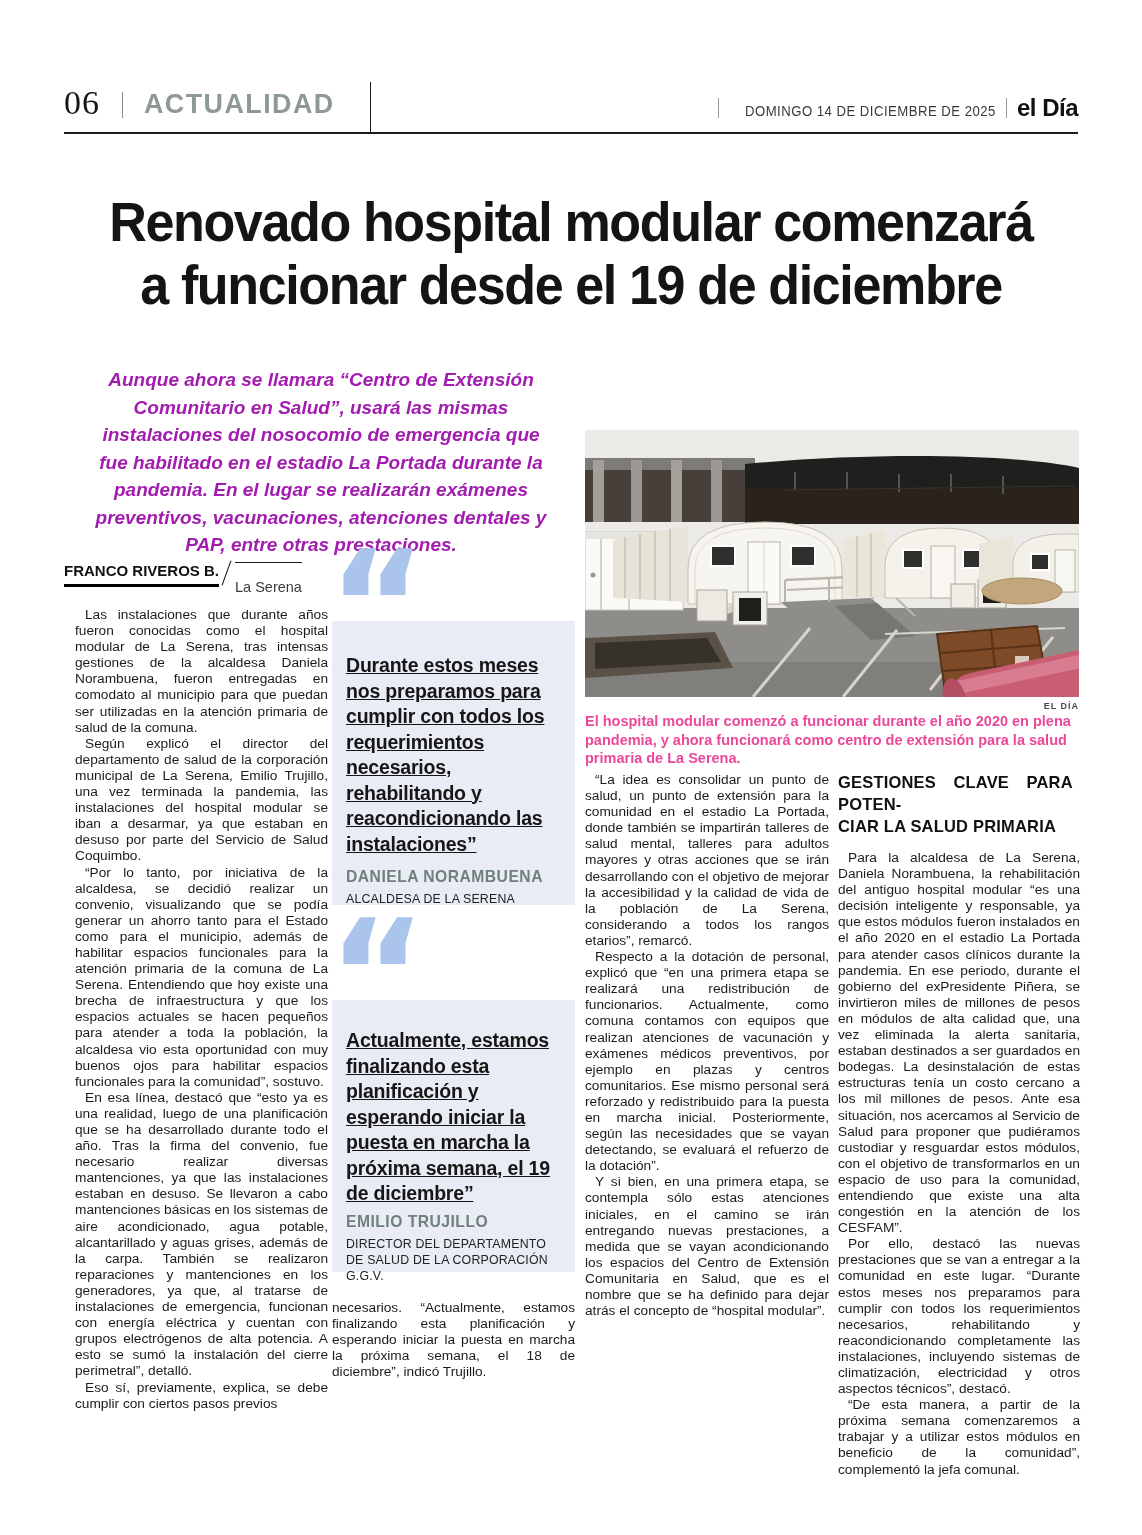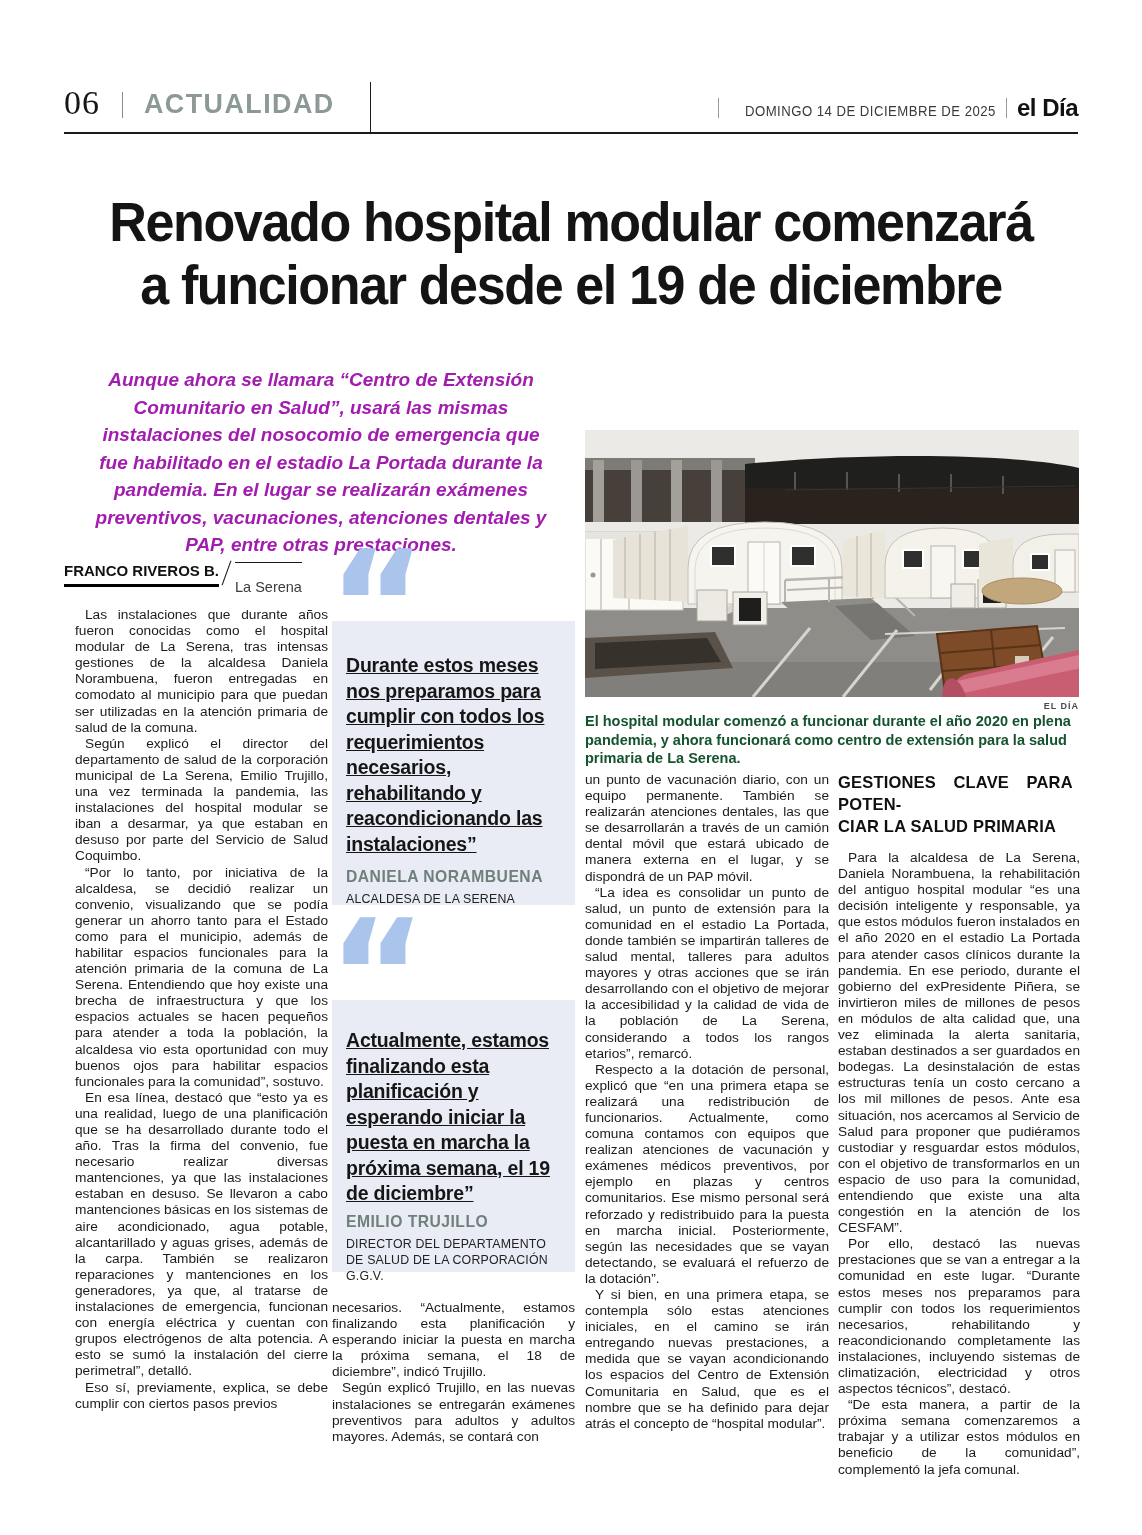--- a/index.html
+++ b/index.html
@@ -70,21 +70,21 @@
   .quote-role{position:absolute;left:14px;right:10px;font-size:13px;line-height:16px;
               color:#222;letter-spacing:0.2px;transform:scaleX(0.95);transform-origin:left;}
   .qr1{top:270px;}
   .qr2{top:236px;}
 
   
   .photo{position:absolute;left:585px;top:430px;width:494px;height:267px;overflow:hidden;}
   .photo-credit{position:absolute;right:63px;top:701px;font-size:9px;font-weight:700;
                 color:#4a4a4a;letter-spacing:1px;}
   .caption{position:absolute;left:585px;top:712px;width:494px;font-weight:700;
-           font-size:14.5px;line-height:18.5px;color:#14532d;}
+           font-size:14.5px;line-height:18.5px;color:#ec4899;}
 </style>
 </head>
 <body>
 
 <div class="page">
 
   <div class="masthead">
     <div class="page-number">06</div>
     <div class="mh-bar1"></div>
     <div class="section-label">ACTUALIDAD</div>
@@ -248,25 +248,23 @@
 
   <div class="quote-glyph qg2">“</div>
   <div class="quote-box qbox2">
     <div class="quote-text qt2">Actualmente, estamos finalizando esta planificación y esperando iniciar la puesta en marcha la próxima semana, el 19 de diciembre”</div>
     <div class="quote-name qn2">EMILIO TRUJILLO</div>
     <div class="quote-role qr2">DIRECTOR DEL DEPARTAMENTO DE SALUD DE LA CORPORACIÓN G.G.V.</div>
   </div>
 
   <div class="bodycol col2end">
     <p class="noindent">necesarios. “Actualmente, estamos finalizando esta planificación y esperando iniciar la puesta en marcha la próxima semana, el 18 de diciembre”, indicó Trujillo.</p>
-    <p>Según explicó Trujillo, en las nuevas instalaciones se entregarán exámenes preventivos para adultos y adultos mayores. Además, se contará con</p>
   </div>
 
   <div class="bodycol col3">
-    <p class="noindent">un punto de vacunación diario, con un equipo permanente. También se realizarán atenciones dentales, las que se desarrollarán a través de un camión dental móvil que estará ubicado de manera externa en el lugar, y se dispondrá de un PAP móvil.</p>
     <p>“La idea es consolidar un punto de salud, un punto de extensión para la comunidad en el estadio La Portada, donde también se impartirán talleres de salud mental, talleres para adultos mayores y otras acciones que se irán desarrollando con el objetivo de mejorar la accesibilidad y la calidad de vida de la población de La Serena, considerando a todos los rangos etarios”, remarcó.</p>
     <p>Respecto a la dotación de personal, explicó que “en una primera etapa se realizará una redistribución de funcionarios. Actualmente, como comuna contamos con equipos que realizan atenciones de vacunación y exámenes médicos preventivos, por ejemplo en plazas y centros comunitarios. Ese mismo personal será reforzado y redistribuido para la puesta en marcha inicial. Posteriormente, según las necesidades que se vayan detectando, se evaluará el refuerzo de la dotación”.</p>
     <p>Y si bien, en una primera etapa, se contempla sólo estas atenciones iniciales, en el camino se irán entregando nuevas prestaciones, a medida que se vayan acondicionando los espacios del Centro de Extensión Comunitaria en Salud, que es el nombre que se ha definido para dejar atrás el concepto de “hospital modular”.</p>
   </div>
 
   <div class="bodycol col4">
     <div class="subhead">
       <div>GESTIONES CLAVE PARA POTEN-</div>
       <div>CIAR LA SALUD PRIMARIA</div>
     </div>

